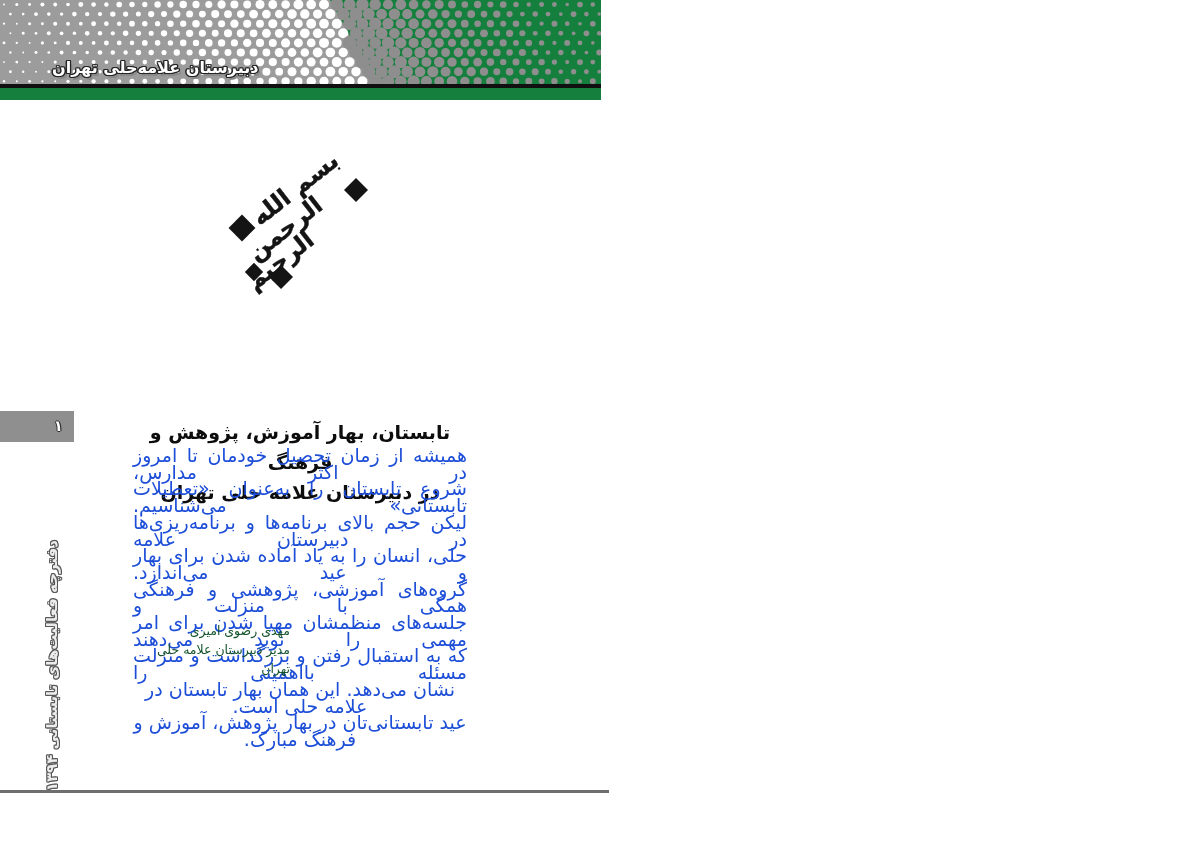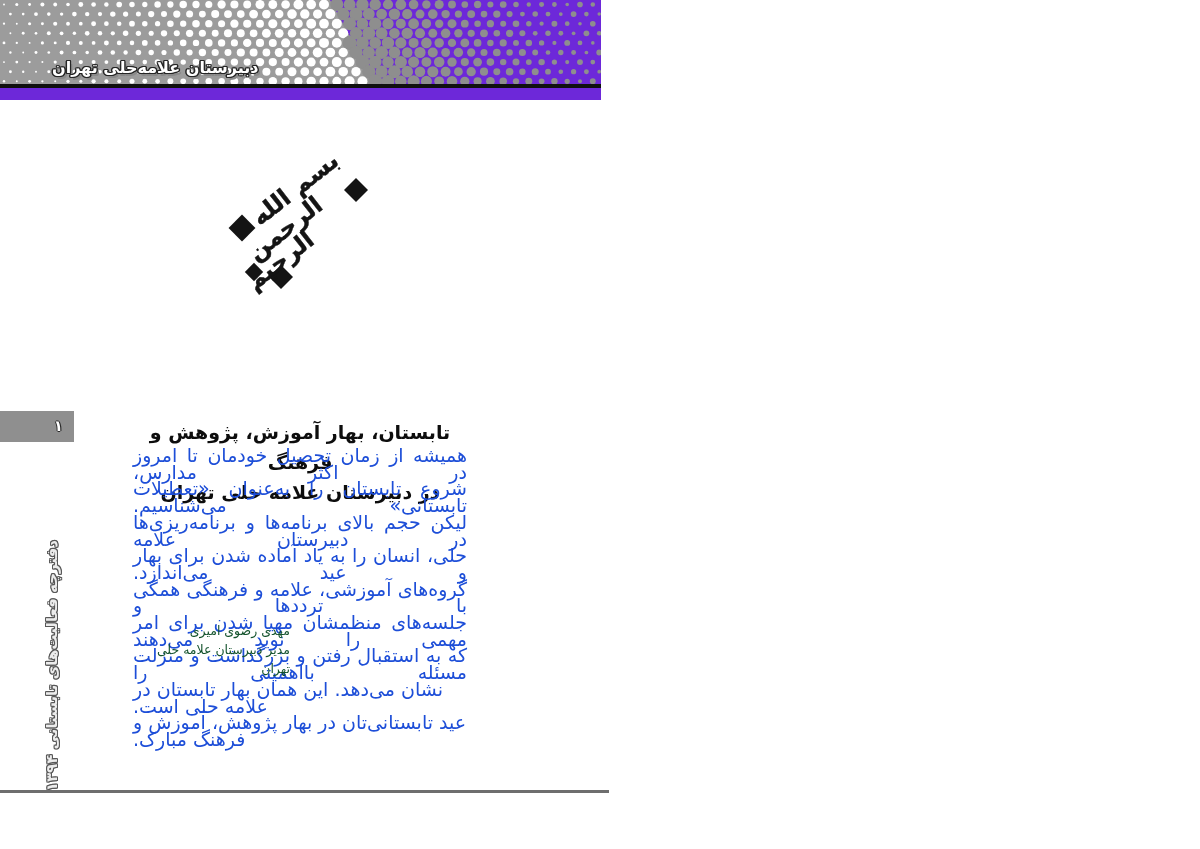--- a/index.html
+++ b/index.html
@@ -1,21 +1,21 @@
 <!DOCTYPE html>
 <html lang="fa"><head>
 <meta charset="utf-8">
 <style>
   html,body{margin:0;padding:0;background:#ffffff;}
   .canvas{
     position:relative;width:1200px;height:849px;background:#ffffff;
     overflow:hidden;font-family:"DejaVu Sans",sans-serif;
   }
   
-  .header-banner{position:absolute;top:0;left:0;width:601px;height:100px;background:#6d28d9;}
+  .header-banner{position:absolute;top:0;left:0;width:601px;height:100px;background:#15803d;}
   #halftone{position:absolute;top:0;left:0;display:block;}
   .header-rule{position:absolute;top:84px;left:0;width:601px;height:4px;background:#101010;}
   .school-name{
     position:absolute;top:58px;left:52px;direction:rtl;white-space:nowrap;
     font-size:16px;font-weight:bold;color:#ffffff;letter-spacing:0.3px;
     text-shadow:-1.4px 0 #262626,1.4px 0 #262626,0 -1.4px #262626,0 1.4px #262626,
                 -1px -1px #262626,1px 1px #262626,-1px 1px #262626,1px -1px #262626,
                 2.5px 2.5px 0 #8a8a8a;
   }
   
@@ -29,21 +29,21 @@
   
   .article-title{
     position:absolute;left:133px;top:373px;width:334px;direction:rtl;text-align:center;
     font-size:19px;font-weight:bold;line-height:30px;color:#0d0d0d;margin-top:44px;
   }
   .article-body{
     position:absolute;left:133px;top:447px;width:334px;direction:rtl;
     font-size:19px;line-height:16.7px;color:#1d4ed8;
   }
   .article-body .just{text-align:justify;text-align-last:justify;}
-  .article-body .rt{text-align:left;}
+  .article-body .rt{text-align:center;}
   .signature{
     position:absolute;left:140px;top:621px;width:150px;direction:rtl;text-align:right;
     font-size:12.5px;line-height:19px;color:#14532d;
   }
   
   .sidebar-title-wrap{
     position:absolute;left:42px;top:789px;width:249px;height:22px;
     transform:rotate(-90deg);transform-origin:0 0;direction:rtl;text-align:right;
   }
   .sidebar-title{
@@ -511,21 +511,21 @@
   <div class="article-title">
     <div>تابستان، بهار آموزش، پژوهش و فرهنگ</div>
     <div>در دبیرستان علامه حلی تهران</div>
   </div>
 
   <div class="article-body">
     <div class="just">همیشه از زمان تحصیل خودمان تا امروز در اکثر مدارس،</div>
     <div class="just">شروع تابستان را به‌عنوان «تعطیلات تابستانی» می‌شناسیم.</div>
     <div class="just">لیکن حجم بالای برنامه‌ها و برنامه‌ریزی‌ها در دبیرستان علامه</div>
     <div class="just">حلی، انسان را به یاد آماده شدن برای بهار و عید می‌اندازد.</div>
-    <div class="just">گروه‌های آموزشی، علامه و فرهنگی همگی با ترددها و</div>
+    <div class="just">گروه‌های آموزشی، پژوهشی و فرهنگی همگی با منزلت و</div>
     <div class="just">جلسه‌های منظمشان مهیا شدن برای امر مهمی را نوید می‌دهند</div>
     <div class="just">که به استقبال رفتن و بزرگداشت و منزلت مسئله بااهمیتی را</div>
     <div class="rt">نشان می‌دهد. این همان بهار تابستان در علامه حلی است.</div>
     <div class="rt">عید تابستانی‌تان در بهار پژوهش، آموزش و فرهنگ مبارک.</div>
   </div>
 
   <div class="signature">
     <div>مهدی رضوی امیری</div>
     <div>مدیر دبیرستان علامه حلی تهران</div>
   </div>

